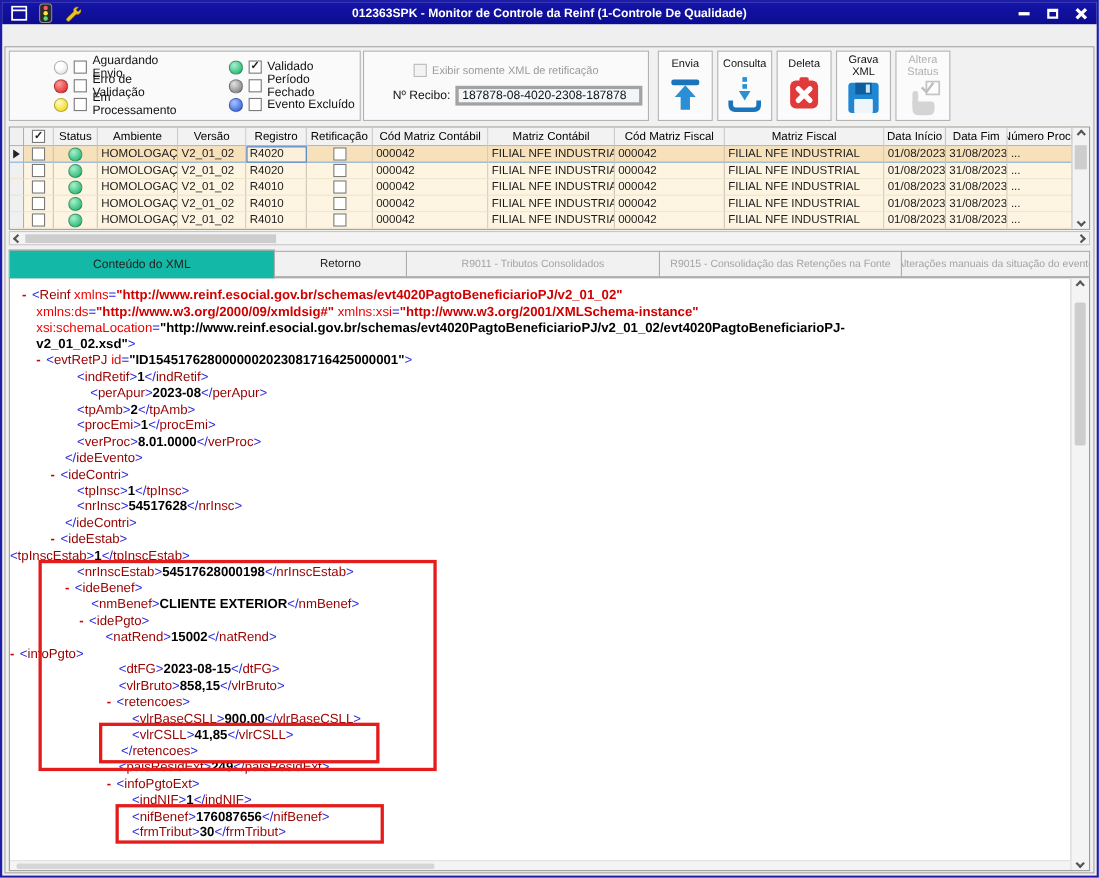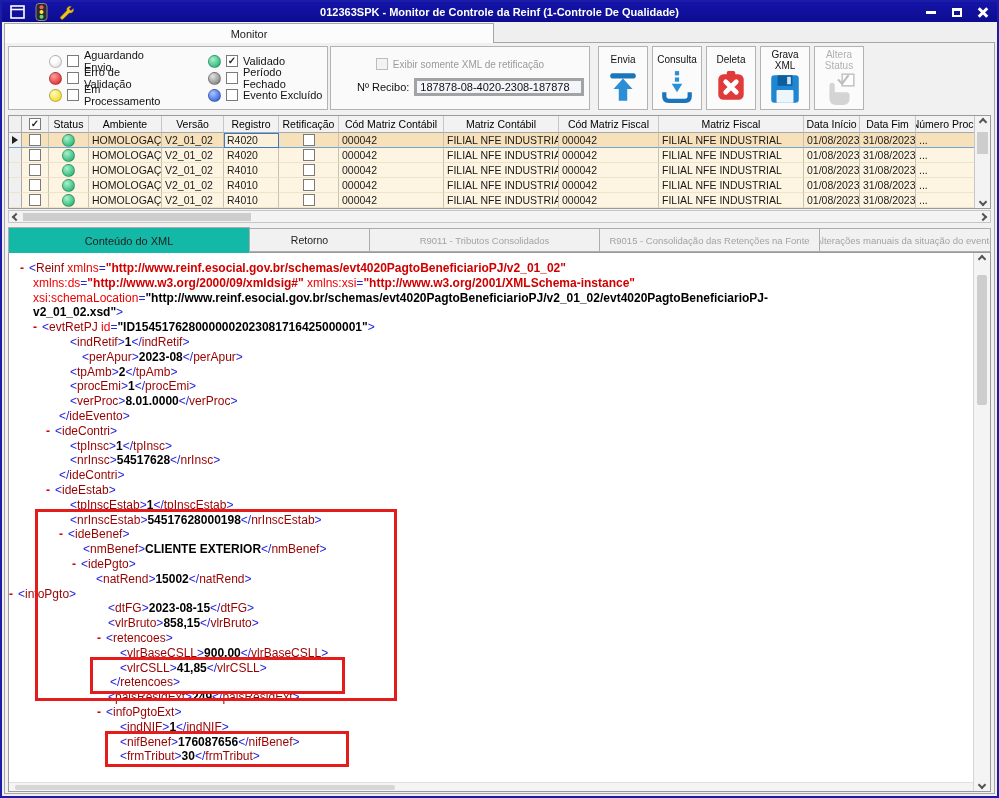--- a/index.html
+++ b/index.html
@@ -137,23 +137,20 @@
           <i></i>
         </span>
       <span class="wb wb-close">
           <i></i>
           <em></em>
         </span>
     </span>
   </div>
 
   <div class="maintabs">
-      <div class="mtab active" style="width: 490px;">
-        <span>Monitor</span>
-      </div>
     </div>
   <div class="frame"></div>
 
   <div class="group legendbox">
       <div class="legcol">
         <div class="legitem">
           <span class="ball ball-white"></span>
           <span class="cb"></span>
           <span class="lbl">Aguardando Envio</span>
         </div>
@@ -548,21 +545,21 @@
         <div class="xline" style="padding-left: 73px;"><span class="tk-b">&lt;</span><span class="tk-t">perApur</span><span class="tk-b">&gt;</span><span class="tk-x">2023-08</span><span class="tk-b">&lt;/</span><span class="tk-t">perApur</span><span class="tk-b">&gt;</span></div>
         <div class="xline" style="padding-left: 61px;"><span class="tk-b">&lt;</span><span class="tk-t">tpAmb</span><span class="tk-b">&gt;</span><span class="tk-x">2</span><span class="tk-b">&lt;/</span><span class="tk-t">tpAmb</span><span class="tk-b">&gt;</span></div>
         <div class="xline" style="padding-left: 61px;"><span class="tk-b">&lt;</span><span class="tk-t">procEmi</span><span class="tk-b">&gt;</span><span class="tk-x">1</span><span class="tk-b">&lt;/</span><span class="tk-t">procEmi</span><span class="tk-b">&gt;</span></div>
         <div class="xline" style="padding-left: 61px;"><span class="tk-b">&lt;</span><span class="tk-t">verProc</span><span class="tk-b">&gt;</span><span class="tk-x">8.01.0000</span><span class="tk-b">&lt;/</span><span class="tk-t">verProc</span><span class="tk-b">&gt;</span></div>
         <div class="xline" style="padding-left: 50px;"><span class="tk-b">&lt;/</span><span class="tk-t">ideEvento</span><span class="tk-b">&gt;</span></div>
         <div class="xline" style="padding-left: 37px;"><span class="dash">-</span><span class="tk-b">&lt;</span><span class="tk-t">ideContri</span><span class="tk-b">&gt;</span></div>
         <div class="xline" style="padding-left: 61px;"><span class="tk-b">&lt;</span><span class="tk-t">tpInsc</span><span class="tk-b">&gt;</span><span class="tk-x">1</span><span class="tk-b">&lt;/</span><span class="tk-t">tpInsc</span><span class="tk-b">&gt;</span></div>
         <div class="xline" style="padding-left: 61px;"><span class="tk-b">&lt;</span><span class="tk-t">nrInsc</span><span class="tk-b">&gt;</span><span class="tk-x">54517628</span><span class="tk-b">&lt;/</span><span class="tk-t">nrInsc</span><span class="tk-b">&gt;</span></div>
         <div class="xline" style="padding-left: 50px;"><span class="tk-b">&lt;/</span><span class="tk-t">ideContri</span><span class="tk-b">&gt;</span></div>
         <div class="xline" style="padding-left: 37px;"><span class="dash">-</span><span class="tk-b">&lt;</span><span class="tk-t">ideEstab</span><span class="tk-b">&gt;</span></div>
-        <div class="xline" style="padding-left: 61px;"><span class="tk-b">&lt;</span><span class="tk-t">tpInscEstab</span><span class="tk-b">&gt;</span><span class="tk-x">1</span><span class="tk-b">&lt;/</span><span class="tk-t">tpInscEstab</span><span class="tk-b">&gt;</span></div>
+        <div class="xline" style=""><span class="tk-b">&lt;</span><span class="tk-t">tpInscEstab</span><span class="tk-b">&gt;</span><span class="tk-x">1</span><span class="tk-b">&lt;/</span><span class="tk-t">tpInscEstab</span><span class="tk-b">&gt;</span></div>
         <div class="xline" style="padding-left: 61px;"><span class="tk-b">&lt;</span><span class="tk-t">nrInscEstab</span><span class="tk-b">&gt;</span><span class="tk-x">54517628000198</span><span class="tk-b">&lt;/</span><span class="tk-t">nrInscEstab</span><span class="tk-b">&gt;</span></div>
         <div class="xline" style="padding-left: 50px;"><span class="dash">-</span><span class="tk-b">&lt;</span><span class="tk-t">ideBenef</span><span class="tk-b">&gt;</span></div>
         <div class="xline" style="padding-left: 74px;"><span class="tk-b">&lt;</span><span class="tk-t">nmBenef</span><span class="tk-b">&gt;</span><span class="tk-x">CLIENTE EXTERIOR</span><span class="tk-b">&lt;/</span><span class="tk-t">nmBenef</span><span class="tk-b">&gt;</span></div>
         <div class="xline" style="padding-left: 63px;"><span class="dash">-</span><span class="tk-b">&lt;</span><span class="tk-t">idePgto</span><span class="tk-b">&gt;</span></div>
         <div class="xline" style="padding-left: 87px;"><span class="tk-b">&lt;</span><span class="tk-t">natRend</span><span class="tk-b">&gt;</span><span class="tk-x">15002</span><span class="tk-b">&lt;/</span><span class="tk-t">natRend</span><span class="tk-b">&gt;</span></div>
         <div class="xline" style=""><span class="dash">-</span><span class="tk-b">&lt;</span><span class="tk-t">infoPgto</span><span class="tk-b">&gt;</span></div>
         <div class="xline" style="padding-left: 99px;"><span class="tk-b">&lt;</span><span class="tk-t">dtFG</span><span class="tk-b">&gt;</span><span class="tk-x">2023-08-15</span><span class="tk-b">&lt;/</span><span class="tk-t">dtFG</span><span class="tk-b">&gt;</span></div>
         <div class="xline" style="padding-left: 99px;"><span class="tk-b">&lt;</span><span class="tk-t">vlrBruto</span><span class="tk-b">&gt;</span><span class="tk-x">858,15</span><span class="tk-b">&lt;/</span><span class="tk-t">vlrBruto</span><span class="tk-b">&gt;</span></div>
         <div class="xline" style="padding-left: 88px;"><span class="dash">-</span><span class="tk-b">&lt;</span><span class="tk-t">retencoes</span><span class="tk-b">&gt;</span></div>
         <div class="xline" style="padding-left: 111px;"><span class="tk-b">&lt;</span><span class="tk-t">vlrBaseCSLL</span><span class="tk-b">&gt;</span><span class="tk-x">900,00</span><span class="tk-b">&lt;/</span><span class="tk-t">vlrBaseCSLL</span><span class="tk-b">&gt;</span></div>

